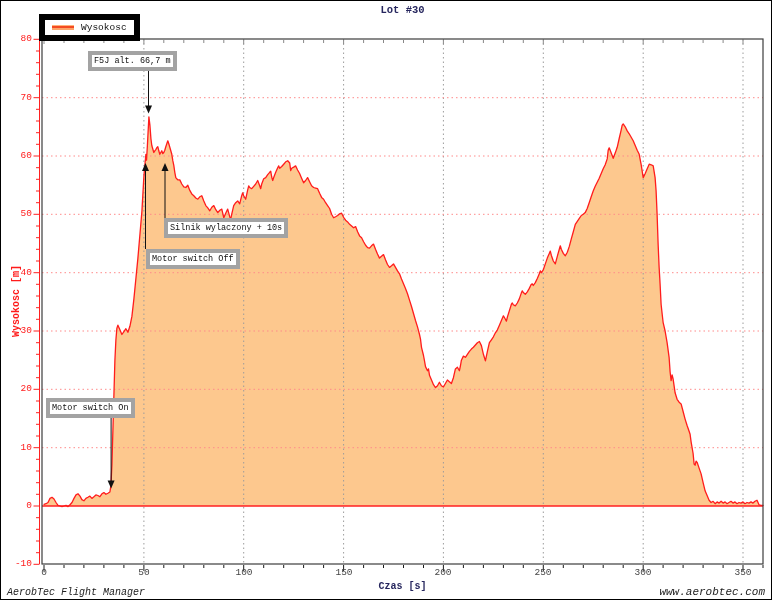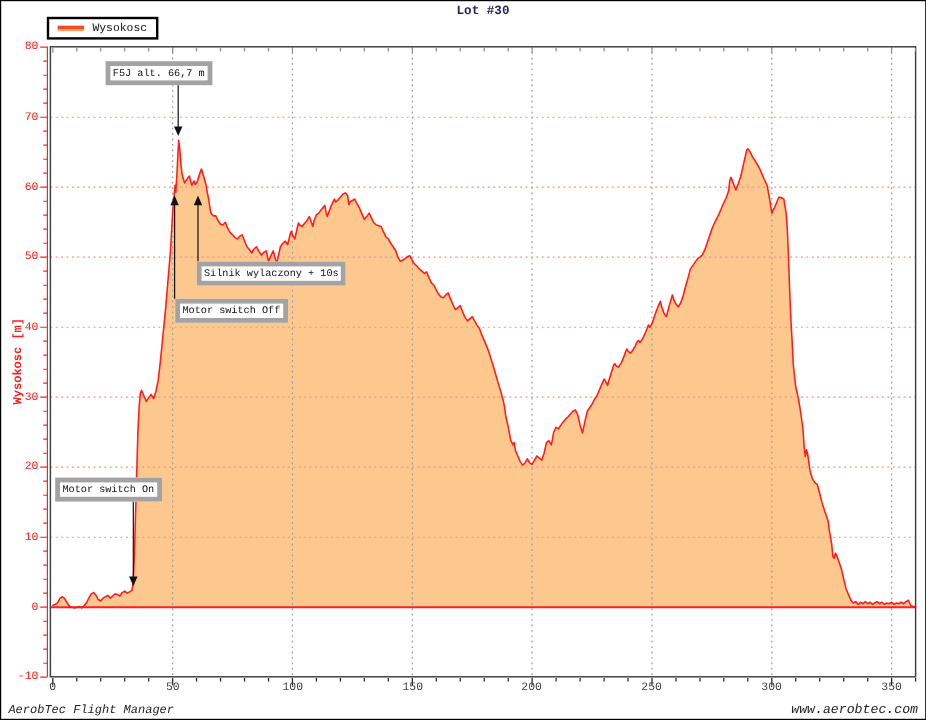--- a/index.html
+++ b/index.html
@@ -3,21 +3,21 @@
 <meta charset="utf-8">
 <style>
   html,body{margin:0;padding:0;background:#fff;}
   .screen{position:relative;width:770px;height:598px;border:1px solid #000;background:#fff;
           font-family:Liberation Mono, monospace;overflow:hidden;}
   .plot-bg{position:absolute;left:41px;top:38px;width:721px;height:525px;background:#fff;}
   #chart-svg{position:absolute;left:0;top:0;z-index:2;}
   .title{position:absolute;left:41px;top:3px;width:721px;text-align:center;
          font-size:10.5px;font-weight:bold;color:#26265e;z-index:4;}
   .legend{position:absolute;left:38px;top:13px;height:15px;display:flex;align-items:center;
-          gap:7px;padding:0 7px;background:#fff;border:2px solid #000000;z-index:6;}
+          gap:7px;padding:0 7px;background:#fff;border:6px solid #000000;z-index:6;}
   .swatch{display:inline-block;width:22px;height:5px;
           background:linear-gradient(#ffb37a 0 20%,#f44b22 20% 60%,#fca468 60% 100%);}
   .legend-label{font-size:9.5px;color:#111;}
   .ylabel{position:absolute;left:15px;top:300px;transform:translate(-50%,-50%) rotate(-90deg);
           font-size:10px;font-weight:bold;color:#ff1c1c;white-space:nowrap;z-index:4;}
   .xlabel{position:absolute;left:41px;top:580px;width:721px;text-align:center;
           font-size:10px;font-weight:bold;color:#26265e;z-index:4;}
   .footer-left{position:absolute;left:6px;bottom:1px;font-size:10px;font-style:italic;color:#222;z-index:4;}
   .footer-right{position:absolute;right:6px;bottom:1px;font-size:11px;font-style:italic;color:#222;z-index:4;}
   .ann{position:absolute;background:#fff;border:4px solid #a3a3a3;font-size:8.5px;line-height:12px;
@@ -182,20 +182,21 @@
     </svg>
 
   <div class="title">Lot #30</div>
 
   <div class="legend">
     <span class="swatch"></span>
     <span class="legend-label">Wysokosc</span>
   </div>
 
   <div class="ylabel">Wysokosc [m]</div>
+  <div class="xlabel">Czas [s]</div>
 
   <div id="y-tick-labels">
       <span class="tick-label-y" style="left: 3px; top: 32px;">80</span>
       <span class="tick-label-y" style="left: 3px; top: 91px;">70</span>
       <span class="tick-label-y" style="left: 3px; top: 149px;">60</span>
       <span class="tick-label-y" style="left: 3px; top: 207px;">50</span>
       <span class="tick-label-y" style="left: 3px; top: 266px;">40</span>
       <span class="tick-label-y" style="left: 3px; top: 324px;">30</span>
       <span class="tick-label-y" style="left: 3px; top: 382px;">20</span>
       <span class="tick-label-y" style="left: 3px; top: 441px;">10</span>

